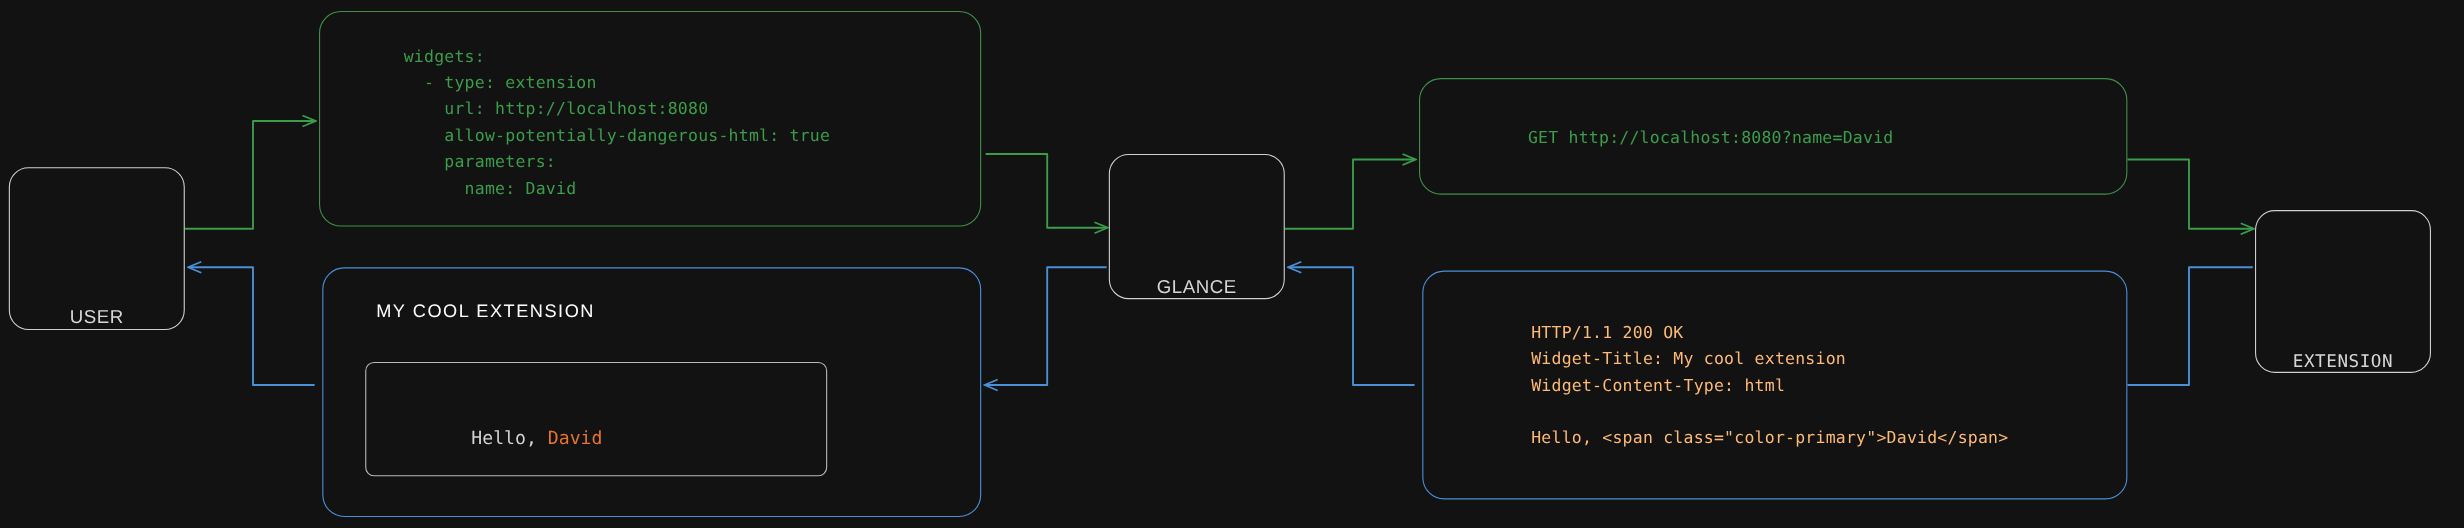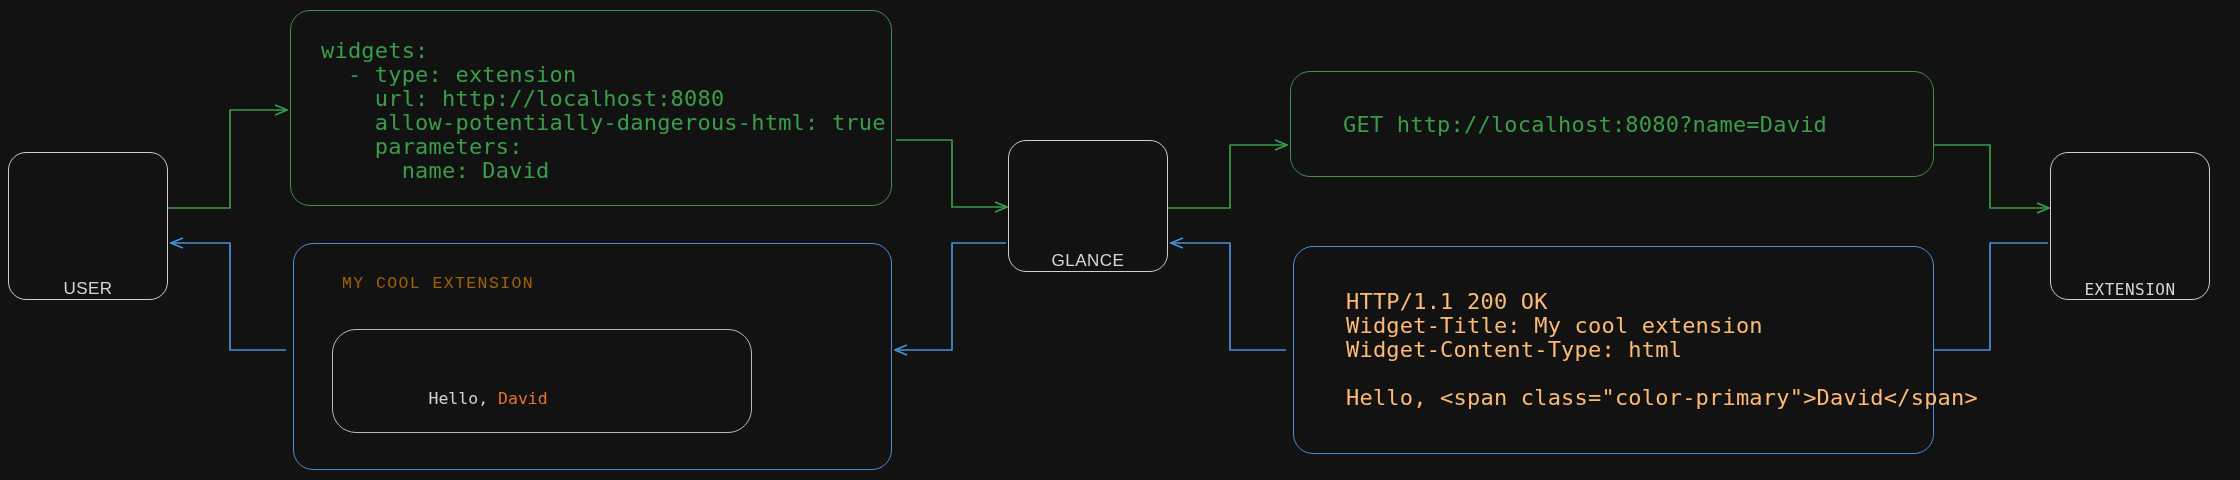--- a/index.html
+++ b/index.html
@@ -38,57 +38,59 @@
     letter-spacing: 0.5px;
     z-index: 3;
   }
   .node-sans {
     font-family: "Liberation Sans", sans-serif;
     font-size: 17px;
   }
   .node-mono {
     font-family: "DejaVu Sans Mono", monospace;
     font-size: 16px;
+    margin-top: 39px;
   }
 
   
   .panel {
     position: absolute;
     box-sizing: border-box;
     border-radius: 20px;
     background: #121212;
     z-index: 2;
   }
   .panel-green { border: 1.6px solid #3f8f4a; }
   .panel-blue  { border: 1.6px solid #4a90d9; }
 
   .code {
     position: absolute;
     white-space: pre;
     font-family: "DejaVu Sans Mono", monospace;
-    font-size: 22px;
+    font-size: 15px;
     line-height: 24px;
     letter-spacing: 0.2px;
+    margin-left: 46px;
   }
   .code-green { color: #3a9d4a; }
   .code-blue  { color: #fdba74; }
 
   
   .widget-title {
     position: absolute;
-    font-family: Liberation Mono, monospace;
+    font-family: Liberation Sans, sans-serif;
     font-size: 16.5px;
     letter-spacing: 1.4px;
-    color: #a16207;
+    color: #ffffff;
   }
   .widget-body {
     position: absolute;
     box-sizing: border-box;
     border: 1.6px solid #b9b9b9;
-    border-radius: 24px;
+    border-radius: 8px;
     background: #121212;
   }
   .widget-text {
     position: absolute;
     font-family: "DejaVu Sans Mono", monospace;
     font-size: 16.5px;
     color: #d2d2d2;
     white-space: pre;
   }
   .accent-name { color: #e8732c; }

